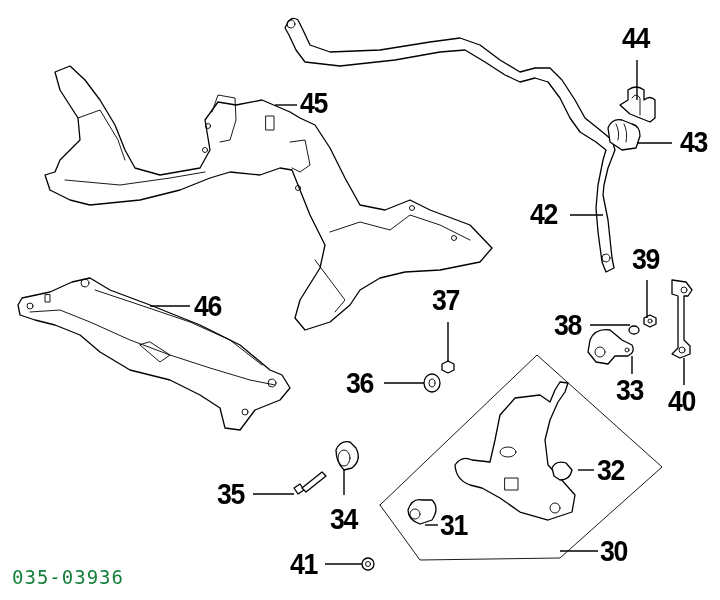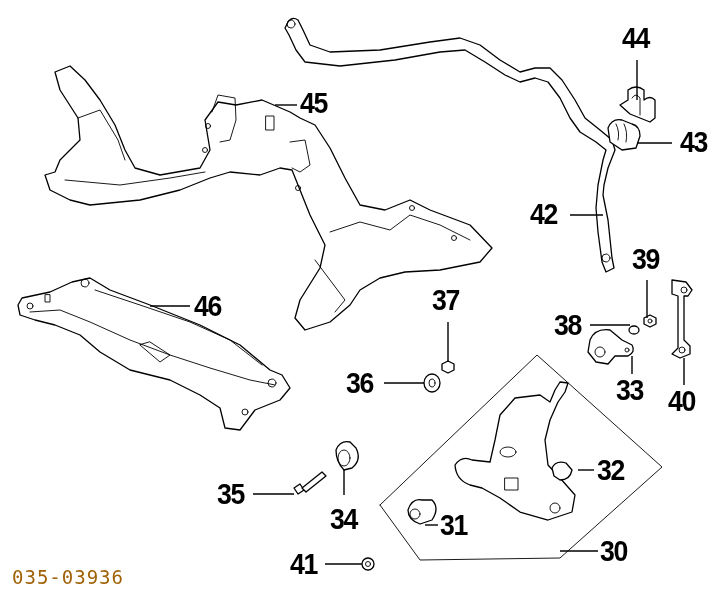--- a/index.html
+++ b/index.html
@@ -18,21 +18,21 @@
     line-height: 1;
     cursor: pointer;
     transform: scaleX(0.92);
     transform-origin: left top;
   }
   .diagram-code {
     position: absolute;
     left: 12px; top: 566px;
     font-family: "DejaVu Sans Mono", monospace;
     font-size: 19px;
-    color: #a16207;
+    color: #15803d;
     letter-spacing: 1px;
   }
 </style>
 </head>
 <body>
 
 <div id="stage">
 
   <svg id="art" viewBox="0 0 720 600">
 

